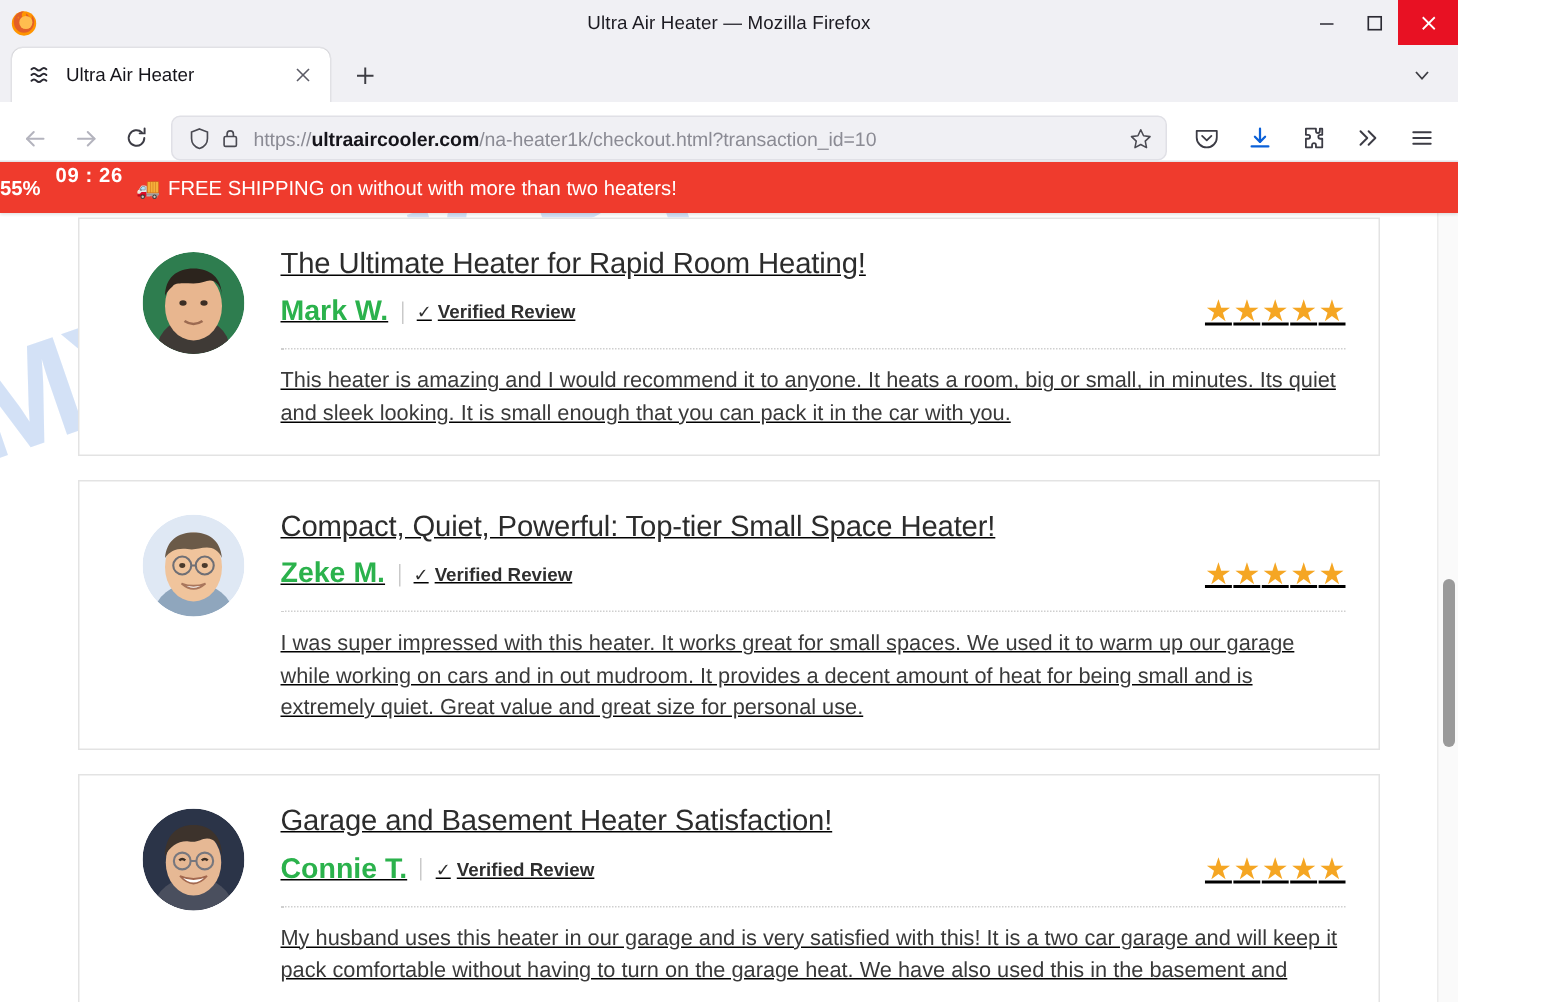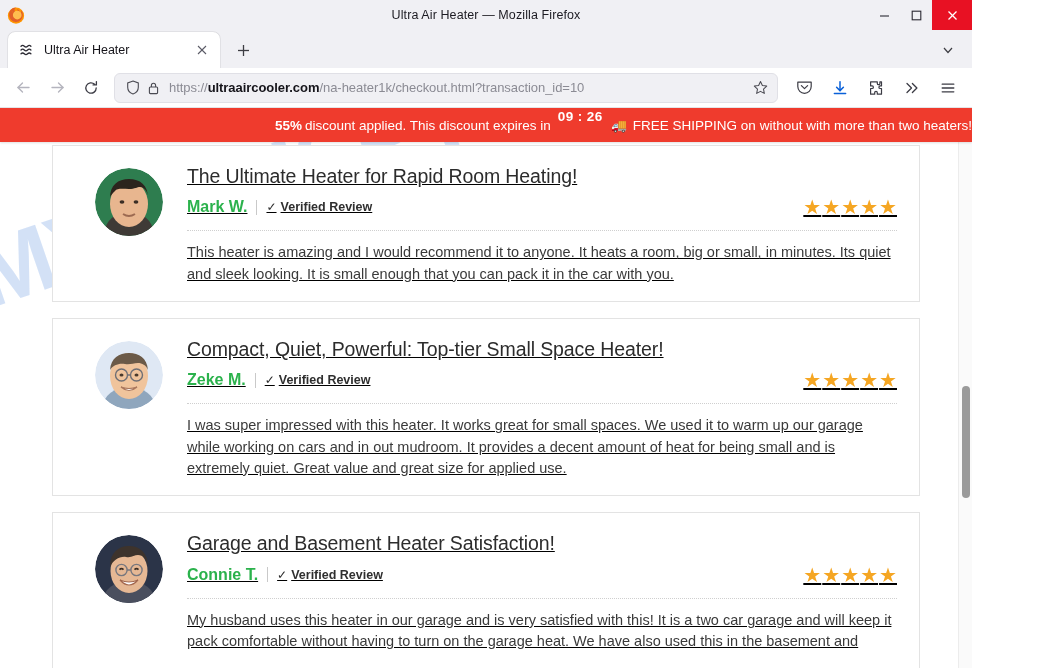--- a/index.html
+++ b/index.html
@@ -60,21 +60,21 @@
   }
   .tabs-chevron {
     margin-left: auto; margin-right: 12px; margin-bottom: 6px;
     width: 24px; height: 24px; display: flex; align-items: center;
     justify-content: center; color: #3d3d43;
   }
 
   
   .navbar {
     height: 40px; flex: 0 0 40px; background: #ffffff;
-    display: flex; align-items: center; padding: 0 6px;
+    display: flex; align-items: flex-end; padding: 0 6px;
     border-bottom: 1px solid #e4e4e7;
   }
   .navbtn {
     width: 32px; height: 30px; display: flex; align-items: center;
     justify-content: center; border-radius: 4px; margin: 0 1px;
   }
   .navbtn.dim { color: #b4b4be; }
   .navbtn.on  { color: #3c3c45; }
 
   .urlbar {
@@ -123,21 +123,21 @@
   .section-head {
     font-size: 20px; font-weight: 700; color: #1d1d1d;
     margin: 0 0 0 24px; padding-top: 0; position: relative; top: -4px;
     white-space: nowrap;
   }
 
   
   .promo {
     position: absolute; left: 0; right: 0; top: 0; height: 34px; z-index: 20;
     background: #ef3b2d; color: #fff;
-    display: flex; align-items: center; justify-content: flex-end;
+    display: flex; align-items: center; justify-content: flex-start;
     font-size: 13.5px; box-shadow: 0 1px 2px rgba(0,0,0,.12);
   }
   .promo b { font-weight: 700; }
   .promo .pct { font-weight: 700; margin-right: 3px; }
   .promo .timer { font-weight: 700; margin: 0 7px 17px 7px; letter-spacing: .4px; }
   .promo .truck { margin: 0 5px 0 2px; font-size: 13px; }
 
   
   .cards { margin-top: 14px; padding: 0 0 0 24px; padding-right: 24px; text-decoration: underline; }
   .card {
@@ -149,21 +149,21 @@
     width: 68px; height: 68px; border-radius: 50%; flex: 0 0 68px;
     margin: 4px 24px 0 20px; overflow: hidden; position: relative;
   }
   .avatar svg { display: block; width: 68px; height: 68px; }
   .card-body { flex: 1 1 auto; min-width: 0; }
   .r-title {
     font-size: 19.5px; color: #2c2c2c; font-weight: 400; line-height: 1.25;
     margin-bottom: 9px; letter-spacing: -.1px;
   }
   .r-meta { display: flex; align-items: center; }
-  .r-name { color: #2bb24c; font-weight: 700; font-size: 16px; }
+  .r-name { color: #2bb24c; font-weight: 700; font-size: 19px; }
   .r-div { width: 1px; height: 15px; background: #c9c9c9; margin: 0 9px; }
   .r-verified { font-size: 12.5px; font-weight: 700; color: #2f2f2f;
                 display: flex; align-items: center; }
   .r-check { margin-right: 4px; font-size: 12px; font-weight: 400; }
   .r-stars { margin-left: auto; display: flex; gap: 1px; color: #f5a623;
              font-size: 20px; line-height: 1; letter-spacing: 0; }
   .r-sep { border-top: 1px dotted #cfcfcf; margin: 13px 0 11px 0; }
   .r-text { font-size: 14.5px; color: #3a3a3a; line-height: 1.47; }
 
   
@@ -400,21 +400,21 @@
                 </span>
                 <span class="r-stars">
                   <span>★</span>
                   <span>★</span>
                   <span>★</span>
                   <span>★</span>
                   <span>★</span>
                 </span>
               </div>
               <div class="r-sep"></div>
-              <div class="r-text">I was super impressed with this heater. It works great for small spaces. We used it to warm up our garage while working on cars and in out mudroom. It provides a decent amount of heat for being small and is extremely quiet. Great value and great size for applied use.</div>
+              <div class="r-text">I was super impressed with this heater. It works great for small spaces. We used it to warm up our garage while working on cars and in out mudroom. It provides a decent amount of heat for being small and is extremely quiet. Great value and great size for personal use.</div>
             </div>
           </div>
 
           <div class="card">
             <div class="avatar">
               <svg viewBox="0 0 68 68">
                 <defs>
                     <clipPath id="c3">
                       <circle cx="34" cy="34" r="34"></circle>
                     </clipPath>
@@ -458,20 +458,19 @@
         </div>
       </div>
 
       <div class="pscroll">
         <div class="pthumb" style="top:278px;height:112px;"></div>
       </div>
     </div>
 
     <div class="promo">
       <b class="pct">55%</b>
-      <span>discount applied. This discount expires in</span>
       <span class="timer">09 : 26</span>
       <span class="truck">🚚</span>
       <span>FREE SHIPPING on without with more than two heaters!</span>
     </div>
 
   </div>
 </div>
 
 </body></html>

